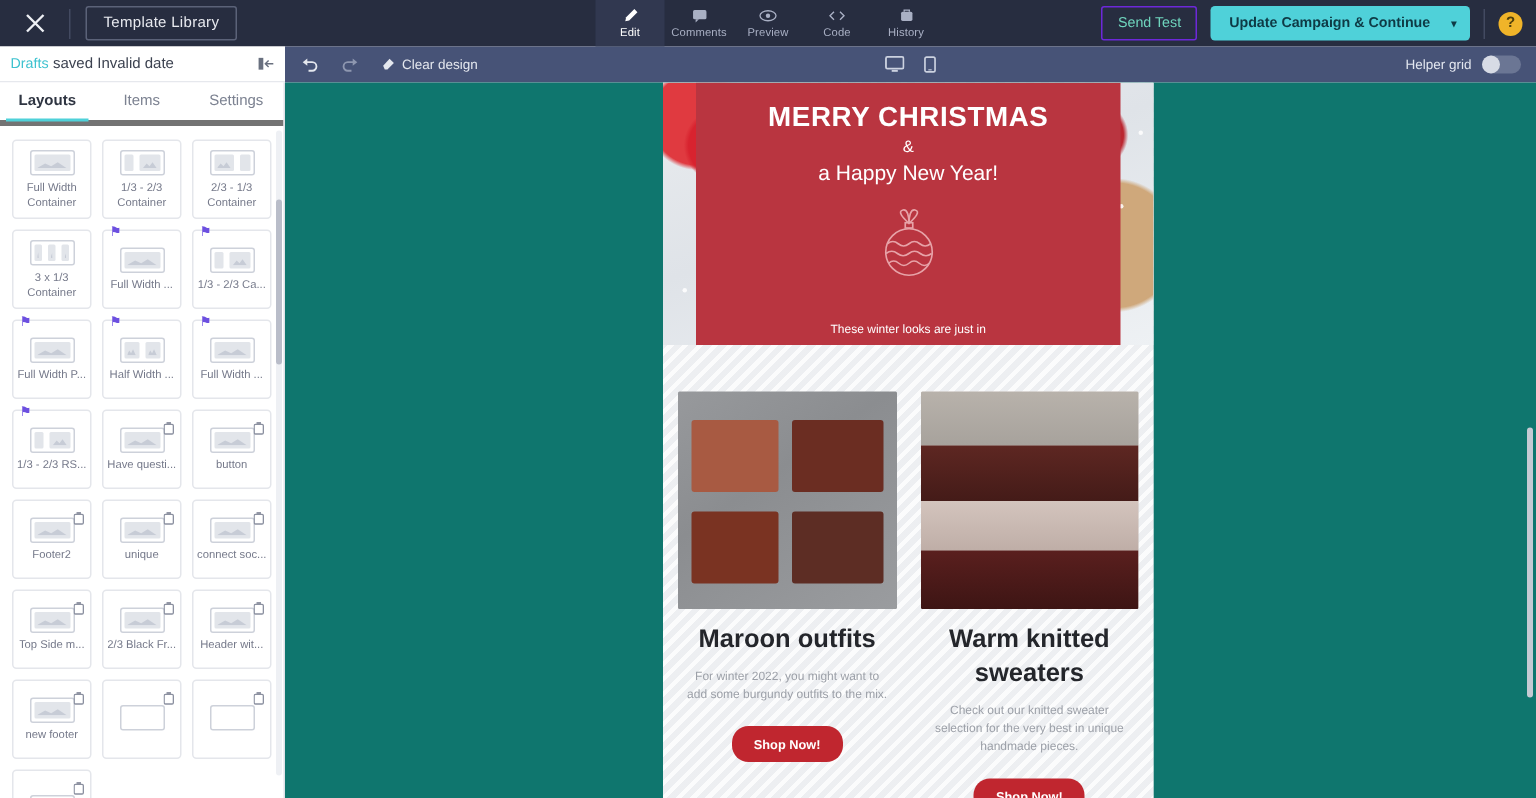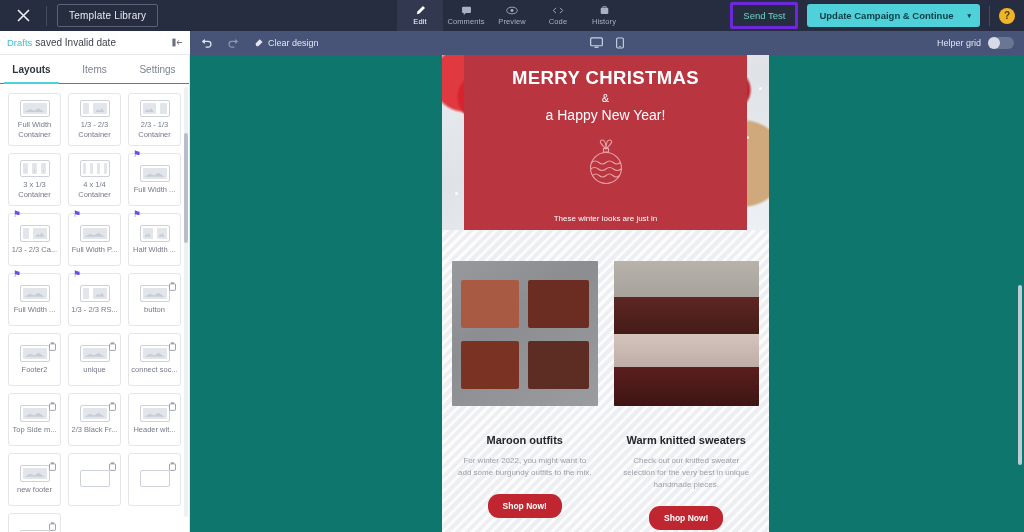--- a/index.html
+++ b/index.html
@@ -39,21 +39,21 @@
     color: #a9b0c4; cursor: pointer;
   }
   .mode-tab.active { background: #313850; color: #ffffff; }
   .mode-tab .mt-ico { height: 11px; display:flex; align-items:center; }
   .mode-tab .mt-lbl { font-size: 7.5px; letter-spacing: .1px; }
   .top-right {
     position: absolute; right: 0; top: 0; height: 31px;
     display: flex; align-items: center; gap: 9px; padding-right: 9px;
   }
   .send-test-btn {
-    border: 3px solid #6d28d9; color: #6fd4bd; background: transparent;
+    border: 1px solid #6d28d9; color: #6fd4bd; background: transparent;
     font-size: 9.5px; padding: 5px 10px; border-radius: 2px; cursor: pointer;
     font-family: "Liberation Sans", sans-serif;
   }
   .update-btn {
     background: #4fd1d9; color: #0e3a45; border: none; border-radius: 3px;
     font-size: 9.5px; font-weight: bold; padding: 6px 9px 6px 12px; cursor: pointer;
     display: flex; align-items: center; gap: 14px;
     font-family: "Liberation Sans", sans-serif;
   }
   .update-btn .caret { font-size: 7px; }
@@ -96,21 +96,21 @@
   .toggle .knob {
     position: absolute; width: 12px; height: 12px; border-radius: 50%;
     background: #d7dbe5; top: 0; left: 0;
   }
 
   
   .sidebar {
     position: absolute; top: 55px; left: 0; width: 190px; height: 477px;
     background: #ffffff; border-right: 1px solid #dfe2e8; overflow: hidden;
   }
-  .side-tabs { display: flex; height: 29px; border-bottom: 1px solid #737373; }
+  .side-tabs { display: flex; height: 29px; border-bottom: 4px solid #737373; }
   .side-tab {
     flex: 1; display: flex; align-items: center; justify-content: center;
     font-size: 10px; color: #7c8291; cursor: pointer; position: relative;
   }
   .side-tab.active { color: #2f3542; font-weight: bold; }
   .side-tab.active::after {
     content: ""; position: absolute; bottom: -1px; left: 4px; right: 4px;
     height: 2px; background: #4fd1d9;
   }
   .layout-grid {
@@ -202,22 +202,22 @@
   .pimg { width: 100%; height: 145px; border-radius: 1px; overflow: hidden; position: relative; }
   .pimg.one {
     background:
       linear-gradient(#8f9194, #8f9194) ,
       #8f9194;
   }
   .pimg.one .o { position: absolute; border-radius: 3px; }
   .pimg.two { background: #cfc7c3; }
   .pimg.two .band { position: absolute; left: 0; right: 0; }
   .pname {
-    font-size: 11px; font-weight: bold; color: #24262b; text-align: center;
-    line-height: 1.35; margin-top: 27px;
+    font-size: 17px; font-weight: bold; color: #24262b; text-align: center;
+    line-height: 1.35; margin-top: 9px;
   }
   .pdesc {
     font-size: 8px; color: #9ca0a8; text-align: center; line-height: 1.5;
     margin-top: 7px; padding: 0 4px;
   }
   .shop-btn {
     margin-top: 15px; background: #c0262f; color: #ffffff; border: none;
     border-radius: 11px; font-size: 8.5px; font-weight: bold; padding: 7px 15px;
     cursor: pointer; font-family: "Liberation Sans", sans-serif;
   }
@@ -396,31 +396,20 @@
           <span class="thumb">
             <span class="tb">
               <span class="seg pic" style="flex:1"></span>
               <span class="seg pic" style="flex:1"></span>
               <span class="seg pic" style="flex:1"></span>
             </span>
           </span>
           <span class="cap">3 x 1/3 Container</span>
         </div>
         <div class="lcard">
-          <span class="thumb">
-            <span class="tb">
-              <span class="seg pic" style="flex:1"></span>
-              <span class="seg pic" style="flex:1"></span>
-              <span class="seg pic" style="flex:1"></span>
-              <span class="seg pic" style="flex:1"></span>
-            </span>
-          </span>
-          <span class="cap">4 x 1/4 Container</span>
-        </div>
-        <div class="lcard">
           <span class="pin">⚑</span>
           <span class="thumb">
             <span class="tb">
               <span class="seg pic" style="flex:1"></span>
             </span>
           </span>
           <span class="cap">Full Width ...</span>
         </div>
         <div class="lcard">
           <span class="pin">⚑</span>
@@ -462,20 +451,32 @@
         </div>
         <div class="lcard">
           <span class="pin">⚑</span>
           <span class="thumb">
             <span class="tb">
               <span class="seg " style="flex:1"></span>
               <span class="seg pic" style="flex:2"></span>
             </span>
           </span>
           <span class="cap">1/3 - 2/3 RS...</span>
+        </div>
+        <div class="lcard">
+          <span class="trash"><svg width="7" height="9" viewBox="0 0 8 10">
+              <rect x="0.5" y="2" width="7" height="7.4" rx="1" fill="none" stroke="#8b90a0" stroke-width="1"></rect>
+              <rect x="2.3" y="0.3" width="3.4" height="1.4" fill="#8b90a0"></rect>
+            </svg></span>
+          <span class="thumb">
+            <span class="tb">
+              <span class="seg pic" style="flex:1"></span>
+            </span>
+          </span>
+          <span class="cap">Have questi...</span>
         </div>
         <div class="lcard">
           <span class="trash"><svg width="7" height="9" viewBox="0 0 8 10">
               <rect x="0.5" y="2" width="7" height="7.4" rx="1" fill="none" stroke="#8b90a0" stroke-width="1"></rect>
               <rect x="2.3" y="0.3" width="3.4" height="1.4" fill="#8b90a0"></rect>
             </svg></span>
           <span class="thumb">
             <span class="tb">
               <span class="seg pic" style="flex:1"></span>
             </span>

